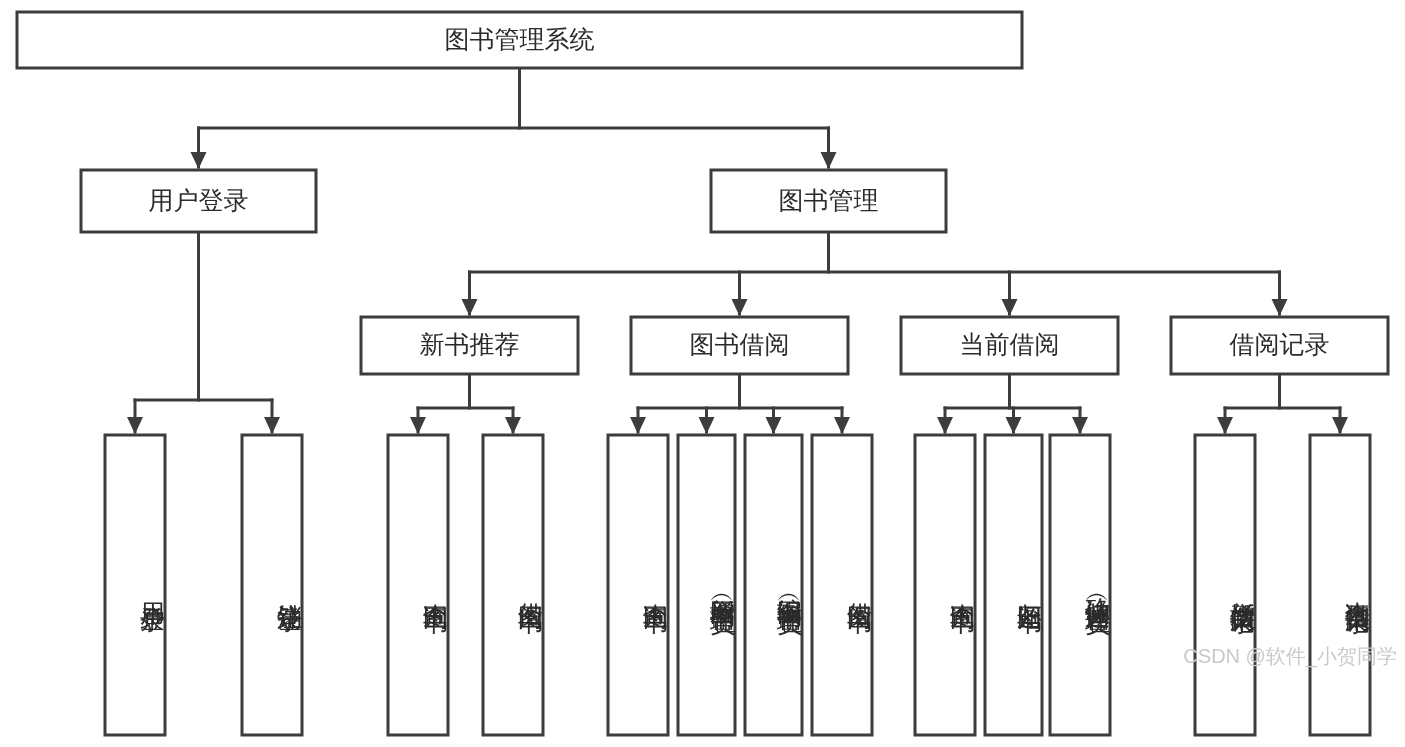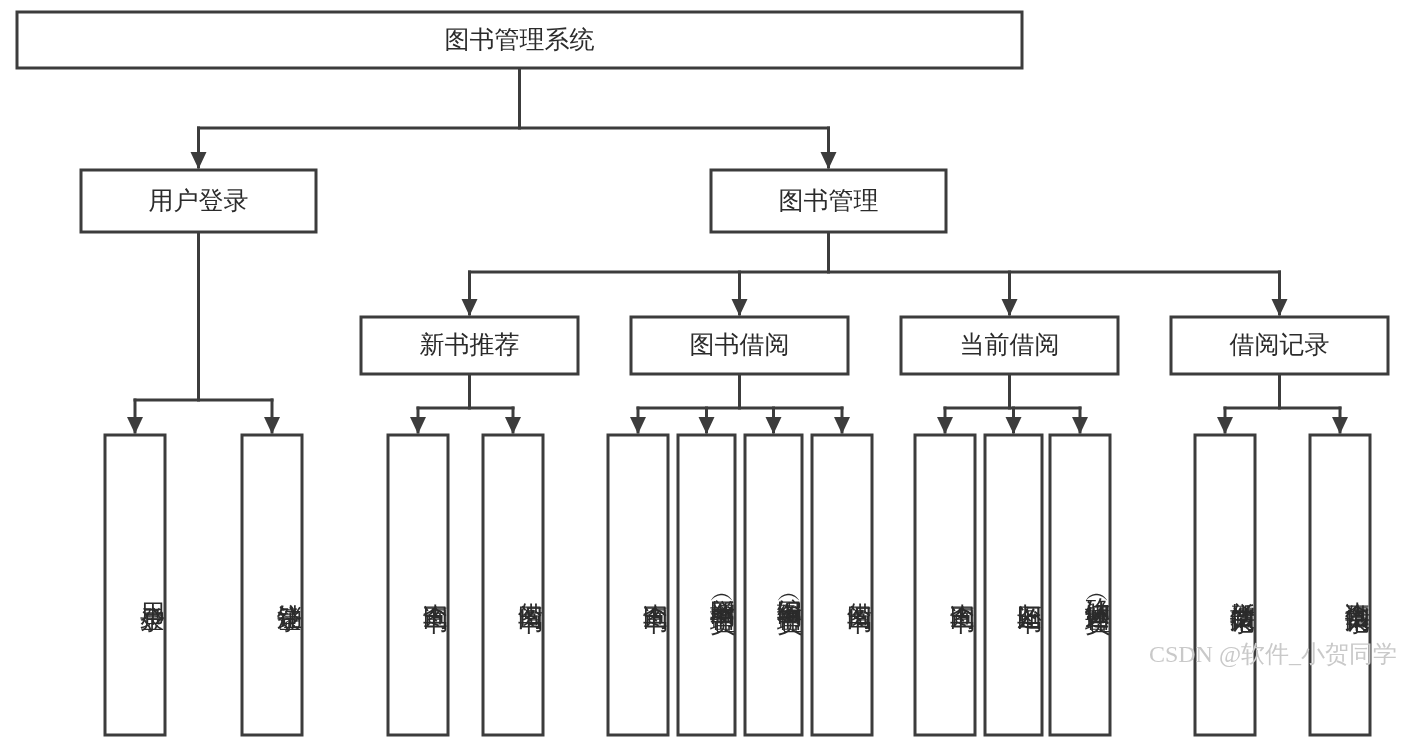--- a/index.html
+++ b/index.html
@@ -61,22 +61,22 @@
     white-space: nowrap;
     display: flex;
     align-items: flex-start;
     justify-content: center;
     pointer-events: none;
   }
   .watermark {
     position: absolute;
     right: 8px;
     bottom: 4px;
-    font-family: Liberation Serif, serif;
-    font-size: 24px;
+    font-family: Liberation Sans, sans-serif;
+    font-size: 20px;
     color: #c9c9c9;
     white-space: nowrap;
   }
 </style>
 </head>
 <body>
 
 <div id="diagram-root">
 
   <svg id="flow" viewBox="0 0 1405 747">

